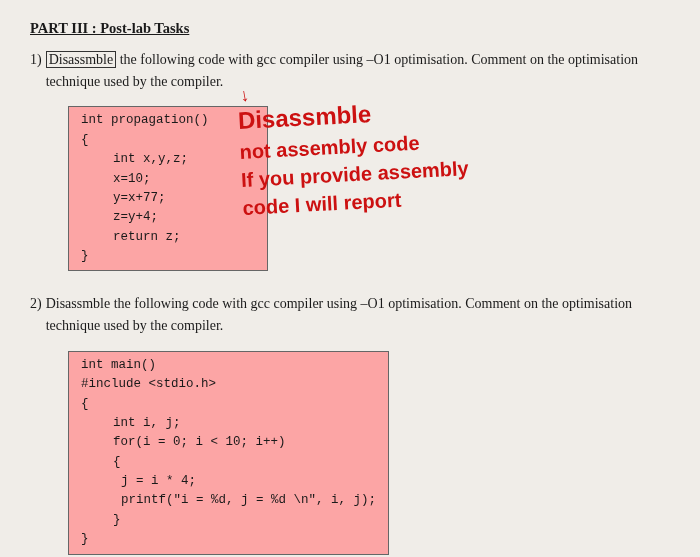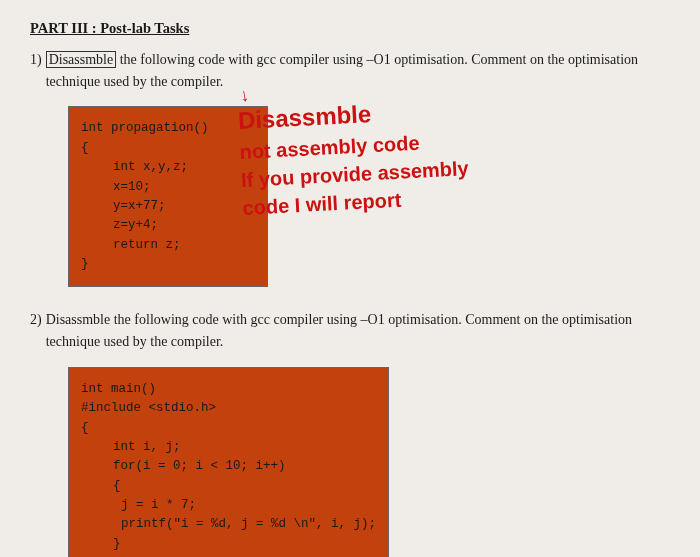--- a/index.html
+++ b/index.html
@@ -57,22 +57,22 @@
       background-color: transparent;
     }
 
     .question-body {
       flex: 1;
       line-height: 1.55;
     }
 
     .code-block {
       border: 1px solid #666;
-      background-color: #c2410c;
-      padding: 12px 12px;
+      background-color: #fca5a5;
+      padding: 4px 12px;
       margin-left: 20px;
       margin-top: 6px;
       margin-bottom: 6px;
       font-family: 'Courier New', Courier, monospace;
       font-size: 12.5px;
       line-height: 1.55;
       display: inline-block;
       min-width: 200px;
       position: relative;
     }
@@ -193,21 +193,21 @@
     </div>
 
     <div class="code-section1">
       <div class="code-block">
         <div>int main()</div>
         <div>#include &lt;stdio.h&gt;</div>
         <div>{</div>
         <div class="code-indent">int i, j;</div>
         <div class="code-indent">for(i = 0; i &lt; 10; i++)</div>
         <div class="code-indent">{</div>
-        <div class="code-indent2">j = i * 7;</div>
+        <div class="code-indent2">j = i * 4;</div>
         <div class="code-indent2">printf("i = %d, j = %d \n", i, j);</div>
         <div class="code-indent">}</div>
         <div>}</div>
       </div>
     </div>
   </div>
 
 </div>
 
 </body></html>

